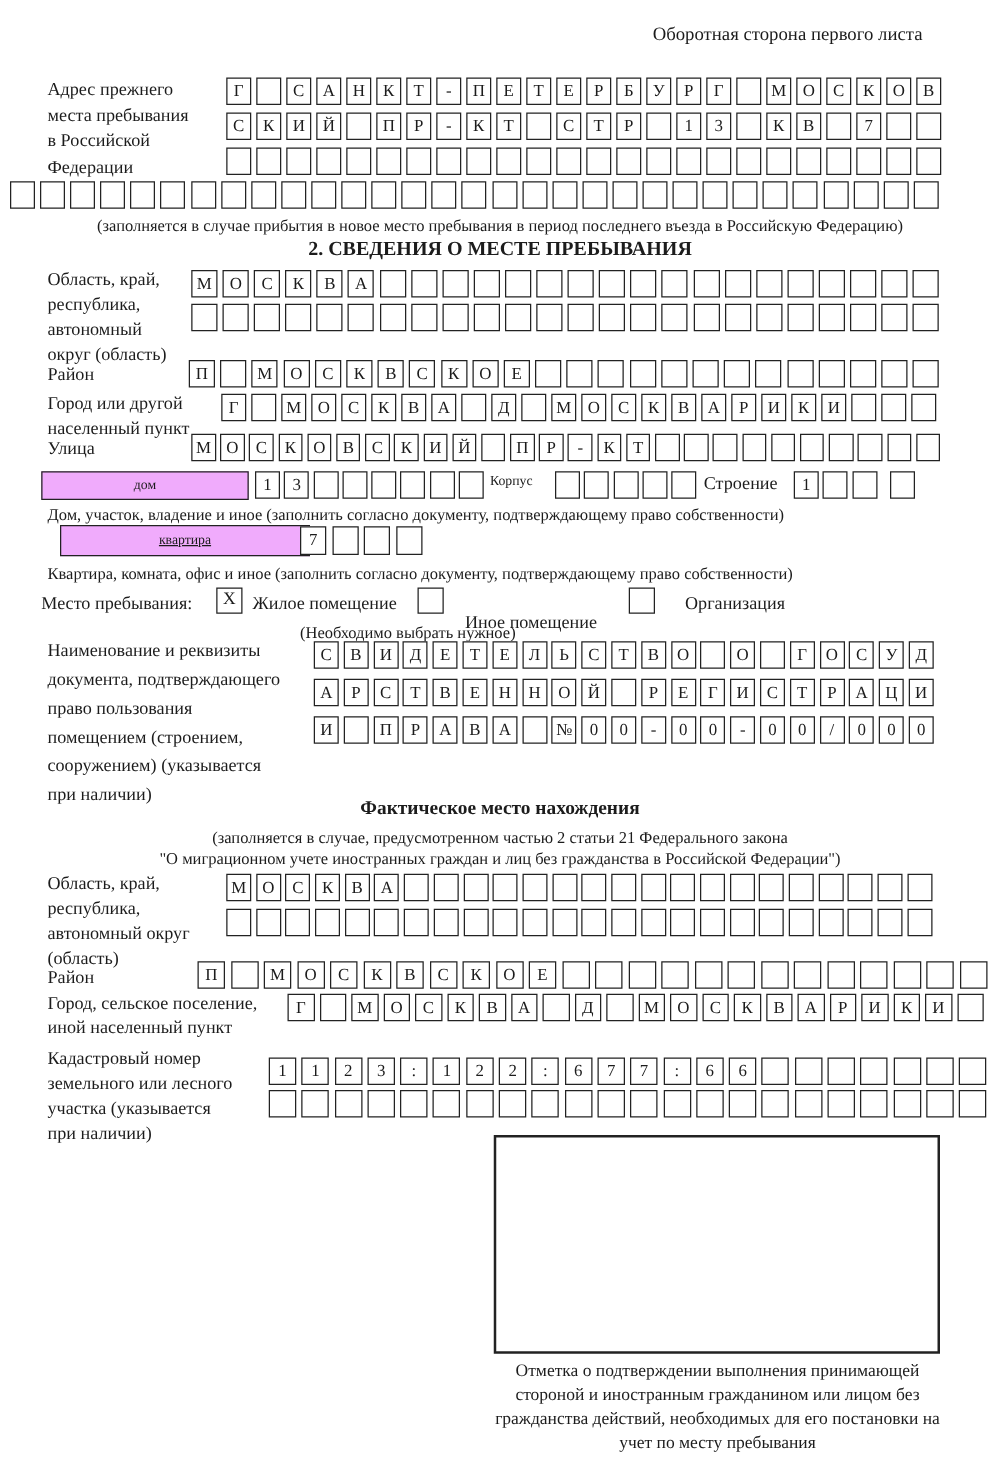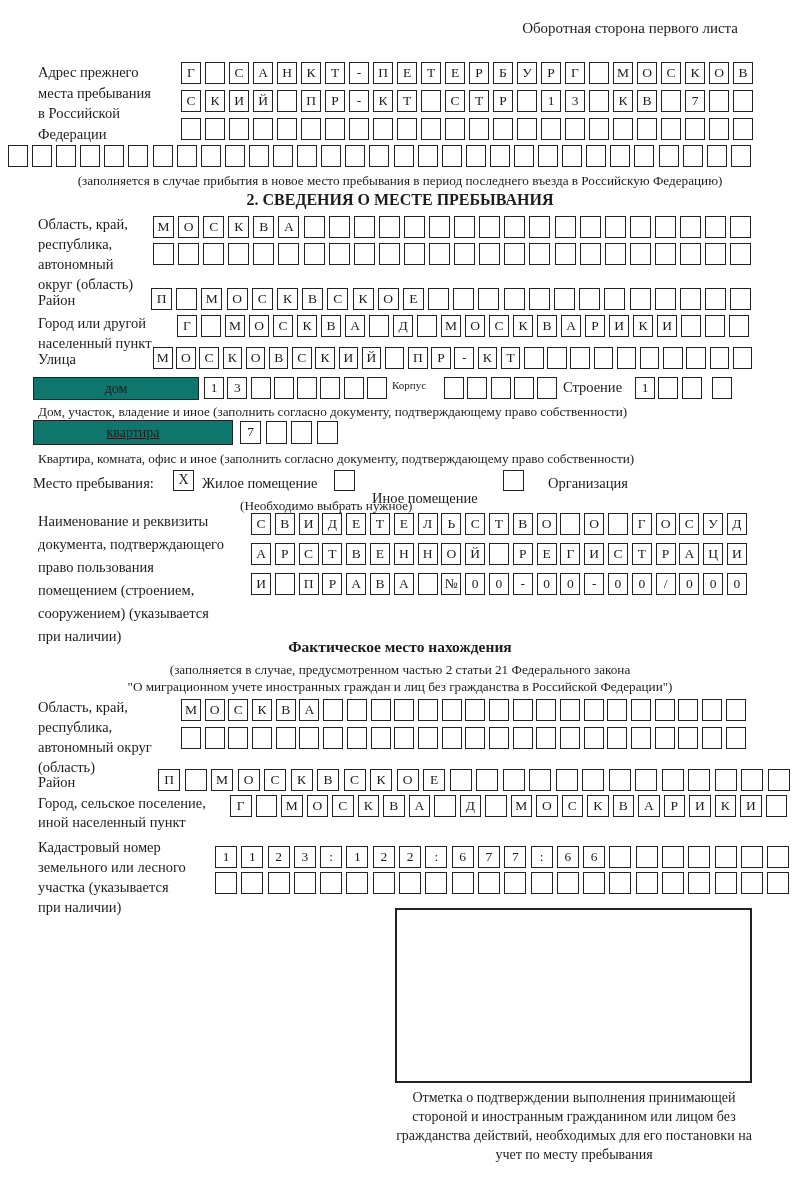--- a/index.html
+++ b/index.html
@@ -8,21 +8,21 @@
   .abs{position:absolute;}
   .lbl{position:absolute;font-size:14.5px;line-height:20px;white-space:pre-line;}
   .small{position:absolute;font-size:13.2px;line-height:17px;}
   .center{left:0;width:800px;text-align:center;}
   .title{position:absolute;font-weight:bold;font-size:16px;}
   .boxrow{position:absolute;display:flex;gap:var(--g,4px);}
   .cell{box-sizing:border-box;width:var(--w,20px);height:var(--h,22px);
         border:1.6px solid #222;font-size:13.5px;line-height:19px;
         text-align:center;background:#fff;flex:0 0 auto;}
   .frame{position:absolute;box-sizing:border-box;border:1.8px solid #222;
-         text-align:center;font-size:14px;background:#0f766e;}
+         text-align:center;font-size:11px;background:#f0abfc;}
   .cb{position:absolute;box-sizing:border-box;width:21px;height:21px;border:1.6px solid #222;
       font-size:14px;line-height:18px;text-align:center;}
   .stamp{position:absolute;box-sizing:border-box;border:2px solid #222;background:#fff;}
   .cap{position:absolute;font-size:14px;line-height:19px;text-align:center;}
 </style>
 </head>
 <body>
 
 <div class="page">
 
@@ -314,21 +314,21 @@
   <div class="boxrow" style="left:635px;top:377px;--w:20px;--g:3.3px;">
       <span class="cell">1</span>
       <span class="cell"></span>
       <span class="cell"></span>
     </div>
   <div class="boxrow" style="left:712px;top:377px;--w:20px;--g:3.3px;">
       <span class="cell"></span>
     </div>
   <div class="small" style="left:38px;top:403px;">Дом, участок, владение и иное (заполнить согласно документу, подтверждающему право собственности)</div>
 
-  <div class="frame" style="left:33px;top:420px;width:200px;height:25px;line-height:23px;text-decoration:underline;">квартира</div>
+  <div class="frame" style="left:48px;top:420px;width:200px;height:25px;line-height:23px;text-decoration:underline;">квартира</div>
   <div class="boxrow" style="left:240px;top:421px;--w:21px;--g:4.5px;--h:23px;">
       <span class="cell">7</span>
       <span class="cell"></span>
       <span class="cell"></span>
       <span class="cell"></span>
     </div>
   <div class="small" style="left:38px;top:450px;">Квартира, комната, офис и иное (заполнить согласно документу, подтверждающему право собственности)</div>
 
   <div class="lbl" style="left:33px;top:473px;">Место пребывания:</div>
   <span class="cb" style="left:173px;top:470px;">X</span>

